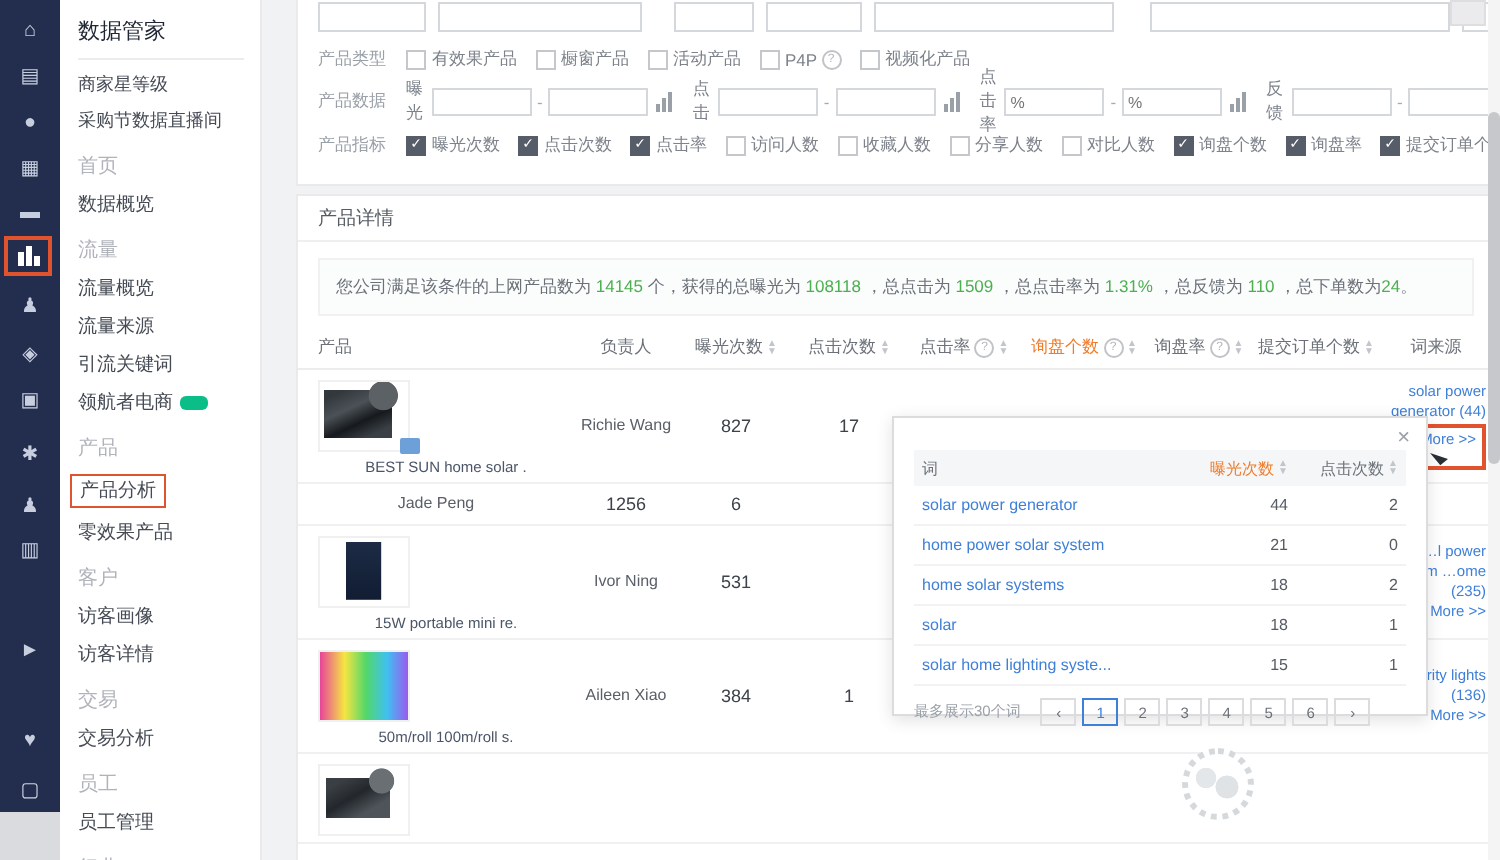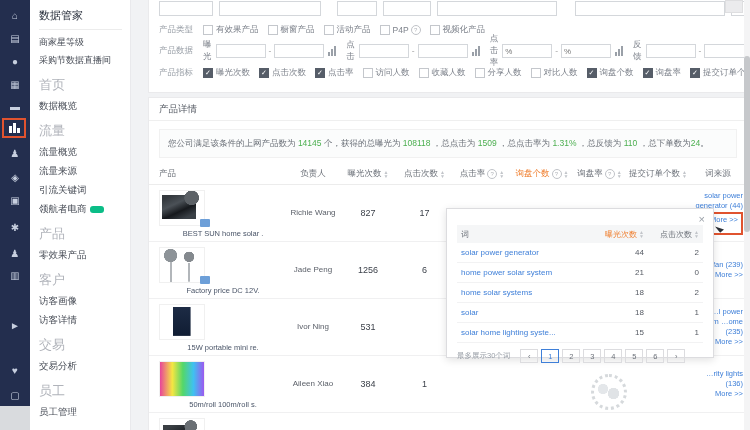--- a/index.html
+++ b/index.html
@@ -12,21 +12,21 @@
   .rail-ico{position:absolute;left:0;width:30px;height:16px;display:flex;align-items:center;justify-content:center;
             color:#c7cfdf;font-size:10px;line-height:1;cursor:pointer;}
   .rail-sel{position:absolute;left:2px;width:24px;height:20px;border:2px solid #e0532f;display:flex;align-items:flex-end;justify-content:center;gap:1px;padding-bottom:3px;box-sizing:border-box;cursor:pointer;}
   .rail-sel i{display:block;width:3px;background:#fff;}
 
   
   #sidebar{position:absolute;left:30px;top:0;width:101px;height:430px;background:#fff;border-right:1px solid #e9e9ec;box-sizing:border-box;padding:8px 0 0 9px;}
   .sb-title{font-size:11px;font-weight:normal;color:#1f2633;margin-bottom:6px;}
   .sb-div{height:1px;background:#ececec;margin:4px 8px 6px 0;}
   .sb-top{font-size:9px;color:#454a54;margin:5px 0;cursor:pointer;white-space:nowrap;}
-  .sb-sec{font-size:13px;color:#b0b3ba;margin:9px 0 4px 0;}
+  .sb-sec{font-size:10px;color:#b0b3ba;margin:9px 0 4px 0;}
   .sb-item{font-size:9.5px;color:#454a54;margin:6px 0;cursor:pointer;white-space:nowrap;display:flex;align-items:center;}
   .sb-item.sel span.lbl{border:1px solid #e0532f;padding:1px 4px;margin-left:-4px;}
   .badge{display:inline-block;width:14px;height:7px;background:#0bbd87;border-radius:3px;margin-left:3px;}
 
   
   #content{position:absolute;left:131px;top:0;width:619px;height:430px;background:#f1f2f4;}
   .card{position:absolute;background:#fff;border:1px solid #eaeaec;box-sizing:border-box;}
   #filter-card{left:17px;top:-8px;width:600px;height:101px;}
   #detail-card{left:17px;top:97px;width:600px;height:333px;border-bottom:none;}
 
@@ -163,20 +163,23 @@
           <span class="lbl">流量来源</span>
         </div>
         <div class="sb-item">
           <span class="lbl">引流关键词</span>
         </div>
         <div class="sb-item">
           <span class="lbl">领航者电商</span>
           <span class="badge"></span>
         </div>
         <div class="sb-sec">产品</div>
+        <div class="sb-item sel">
+          <span class="lbl">产品分析</span>
+        </div>
         <div class="sb-item">
           <span class="lbl">零效果产品</span>
         </div>
         <div class="sb-sec">客户</div>
         <div class="sb-item">
           <span class="lbl">访客画像</span>
         </div>
         <div class="sb-item">
           <span class="lbl">访客详情</span>
         </div>
@@ -391,26 +394,20 @@
             <div class="cell owner">Richie Wang</div>
             <div class="cell">827</div>
             <div class="cell">17</div>
             <div class="cell">2.06%</div>
             <div class="cell">7</div>
             <div class="cell">1.72%</div>
             <div class="cell">3</div>
             <div class="kwcell"><div>solar power generator (44)</div><span class="more-hot"><span class="more">More &gt;&gt;</span><span class="cursor-arrow"></span></span></div>
           </div>
           <div class="prow tbl-grid">
-            <div class="pcell">
-              <div class="pimg img-pedestal-fans">
-                <span class="vbadge"></span>
-              </div>
-              <div class="ptitle">Factory price DC 12V.</div>
-            </div>
             <div class="cell owner">Jade Peng</div>
             <div class="cell">1256</div>
             <div class="cell">6</div>
             <div class="cell"></div>
             <div class="cell"></div>
             <div class="cell"></div>
             <div class="cell"></div>
             <div class="kwcell">
               <div>…fan (239)</div>
               <div class="more">More &gt;&gt;</div>

